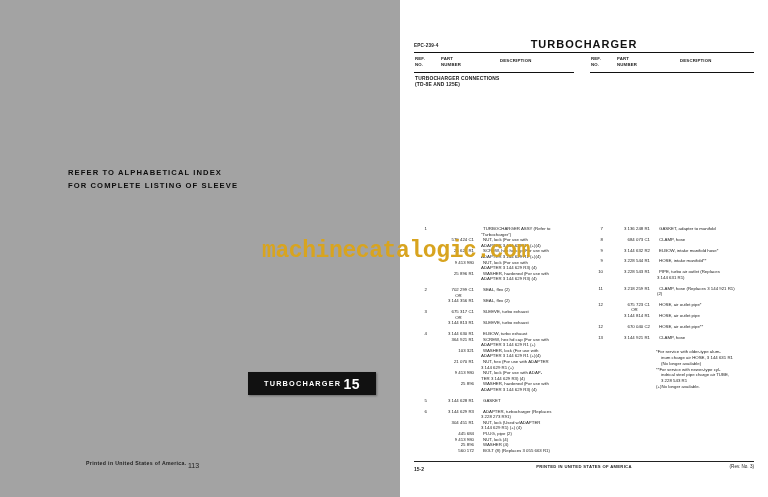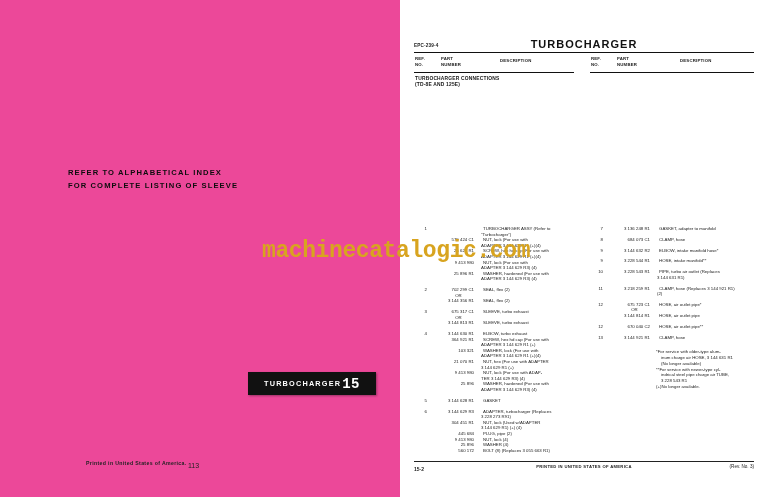--- a/index.html
+++ b/index.html
@@ -6,42 +6,41 @@
   body{
     width:768px;height:497px;
     background:#ffffff;
     font-family:"Liberation Sans", sans-serif;
     overflow:hidden;
     position:relative;
   }
   .page{position:absolute;top:0;left:0;width:768px;height:497px;}
 
   
-  .left-page{position:absolute;left:0;top:0;width:400px;height:497px;background:#ec4899;}
+  .left-page{position:absolute;left:0;top:0;width:400px;height:497px;background:#a3a3a3;}
   .index-note{
     position:absolute;left:68px;top:166px;width:230px;
     font-size:7.6px;font-weight:bold;color:#0d0d0d;
     letter-spacing:1.1px;line-height:13px;
   }
   .index-note div{white-space:nowrap;}
 
   .tab-block{
     position:absolute;left:248px;top:372px;width:128px;height:23px;
     background:#111;
     display:flex;align-items:center;
     box-shadow:1px 1px 2px rgba(0,0,0,.35);
   }
   .tab-label{
     color:#fff;font-size:7.3px;font-weight:bold;letter-spacing:1.2px;
     margin-left:16px;
   }
   .tab-number{
     color:#fff;font-size:14px;font-weight:bold;margin-left:auto;margin-right:16px;
     letter-spacing:.5px;
-    font-family:Liberation Mono, monospace;
   }
 
   .left-footer-printed{
     position:absolute;left:86px;top:460px;
     font-size:5.2px;font-weight:bold;color:#222;letter-spacing:.35px;
   }
   .left-footer-page{
     position:absolute;left:188px;top:462px;
     font-size:7px;color:#222;
   }

